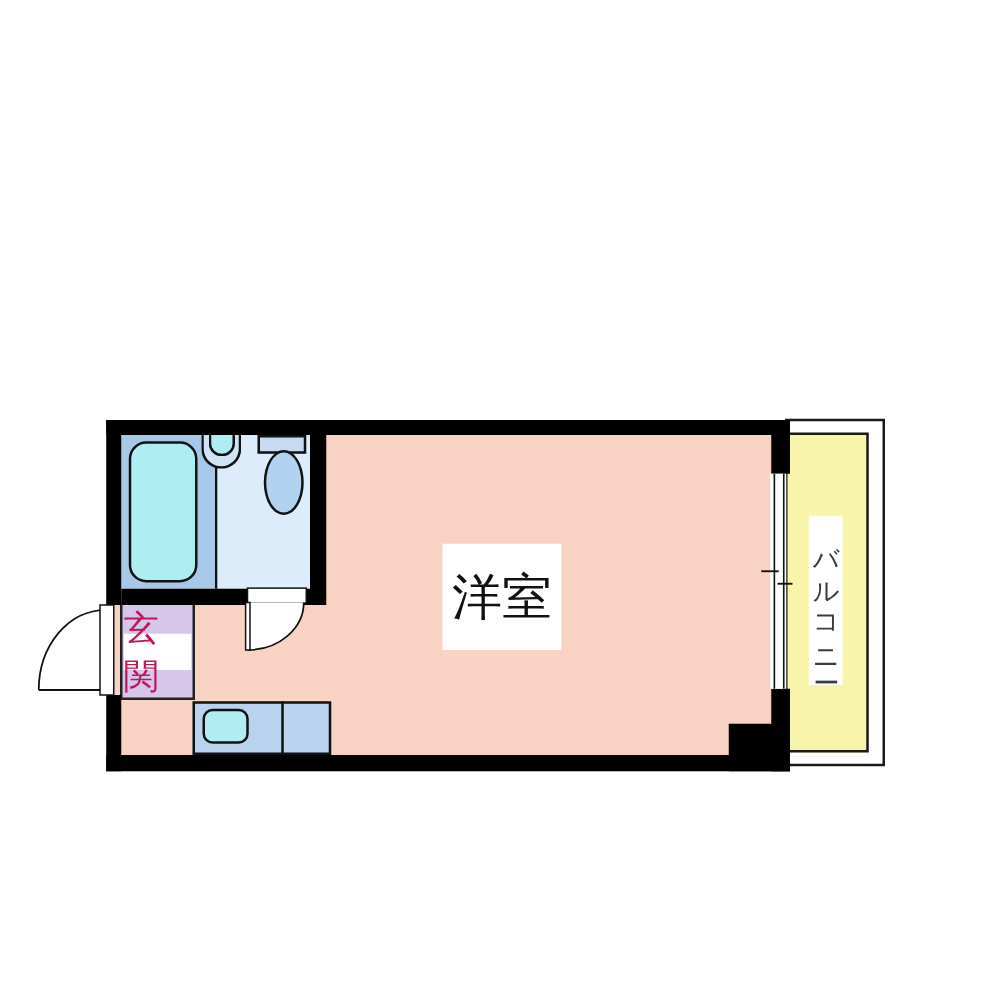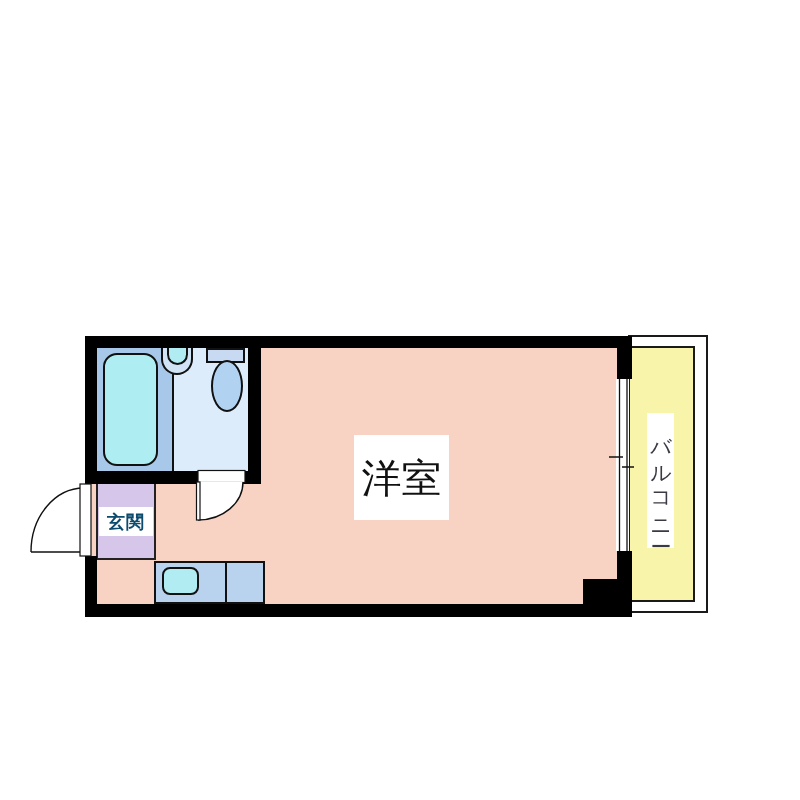--- a/index.html
+++ b/index.html
@@ -21,21 +21,21 @@
   .sink-outer     {left:161px; top:319px; width:32px;  height:27px;  border:2px solid #111; border-top:none;
                    border-radius:0 0 17px 17px; background:#d0e4f6;}
   .sink-bowl      {left:167px; top:319px; width:21px;  height:17px;  border:2px solid #111; border-top:none;
                    border-radius:0 0 11px 11px;}
   .toilet-tank    {left:206px; top:319px; width:39px;  height:15px;  border:2px solid #111;}
   .toilet-bowl    {left:211px; top:331px; width:32px;  height:52px;  border:2px solid #111; border-radius:50%;}
   .genkan         {left:96px;  top:455px; width:60px;  height:76px;  border-right:2px solid #222;
                    border-bottom:2px solid #222; border-left:2px solid #222;}
   .genkan-box     {left:99px;  top:478px; width:54px;  height:29px;  background:#fff;
                    display:flex;align-items:center;justify-content:center;}
-  .genkan-text    {font-size:18px;color:#0c4a6e;font-weight:700;letter-spacing:1px;}
+  .genkan-text    {font-size:28px;color:#be185d;font-weight:400;letter-spacing:1px;}
   .counter        {left:154px; top:532px; width:111px; height:43px;  border:2px solid #111;}
   .counter-div    {left:225px; top:532px; width:2px;   height:43px;  background:#111;}
   .ksink          {left:162px; top:538px; width:37px;  height:28px;  border:2px solid #111; border-radius:8px;}
   
   .wall{background:#000;}
   .w-top        {left:85px;  top:307px; width:547px; height:12px;}
   .w-bottom     {left:85px;  top:575px; width:547px; height:13px;}
   .w-left-up    {left:85px;  top:307px; width:12px;  height:148px;}
   .w-left-low   {left:85px;  top:527px; width:12px;  height:61px;}
   .w-right-up   {left:617px; top:307px; width:15px;  height:43px;}

